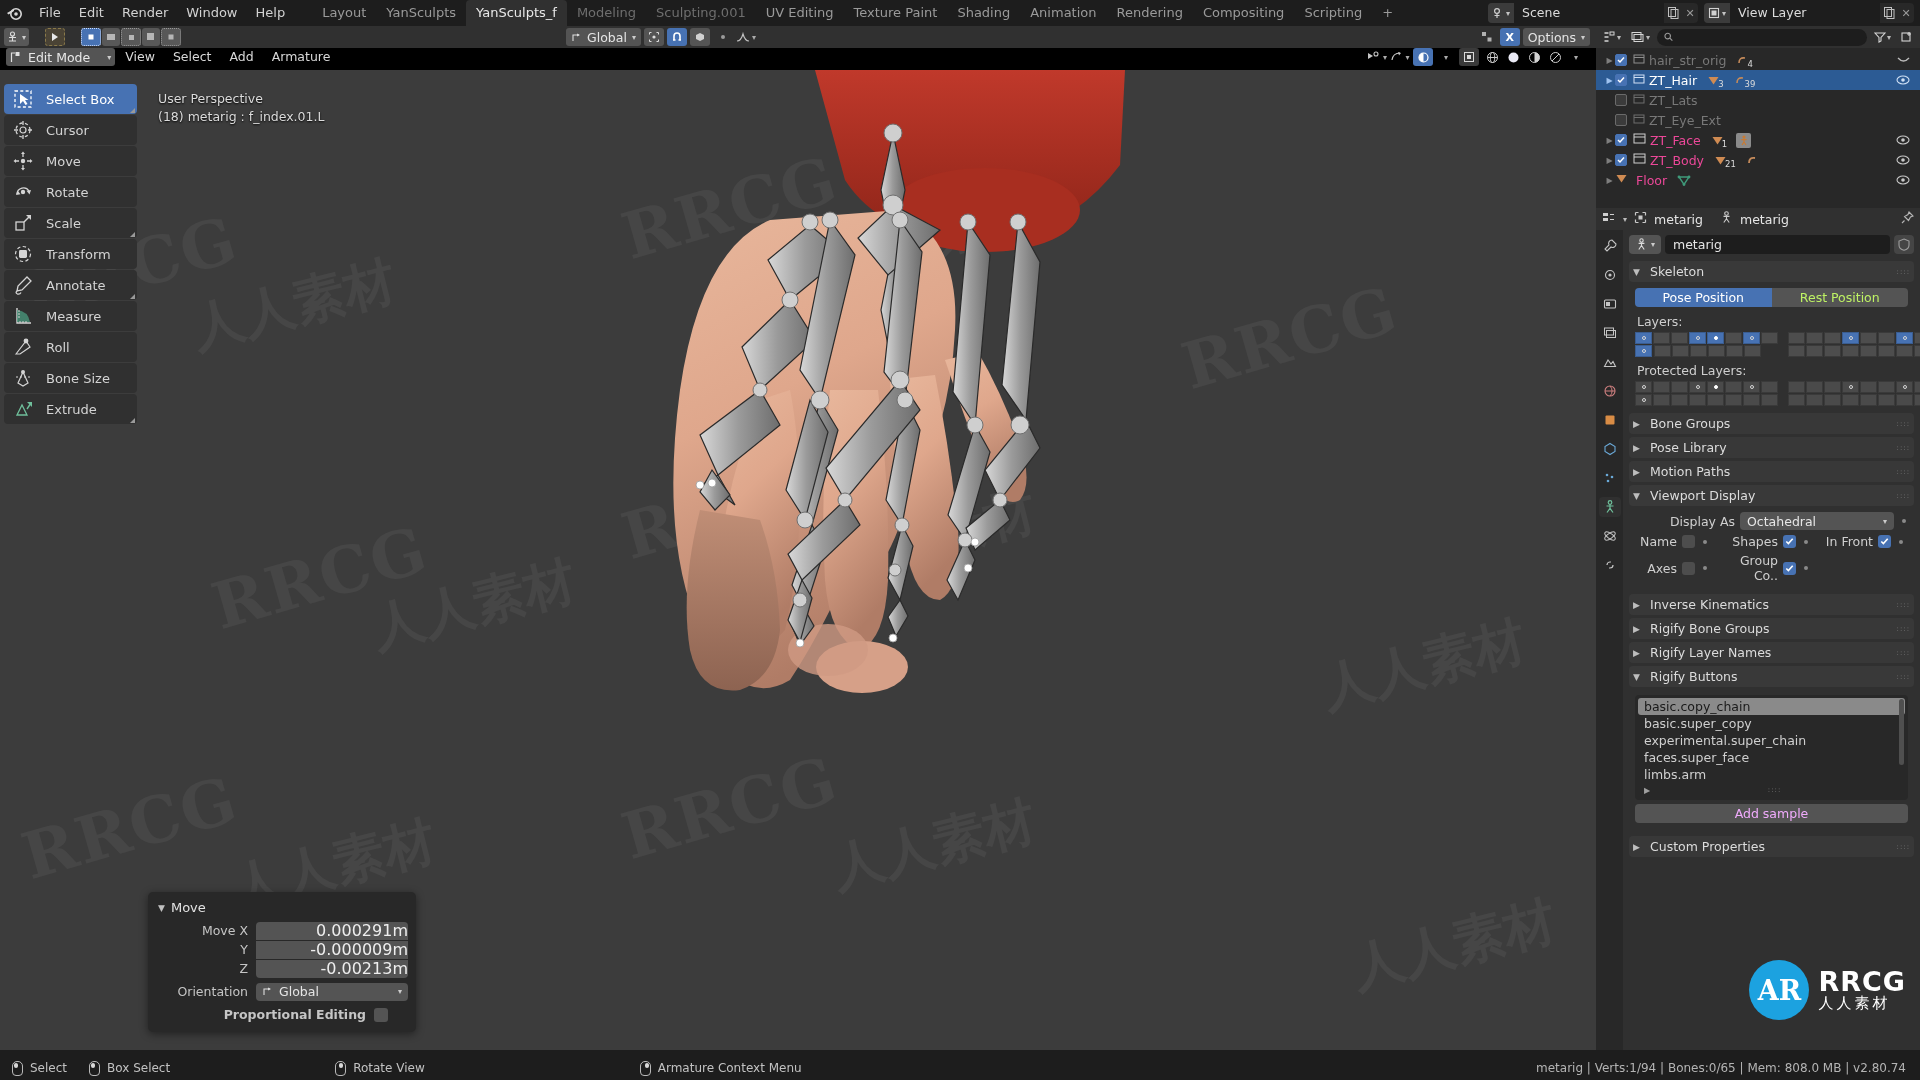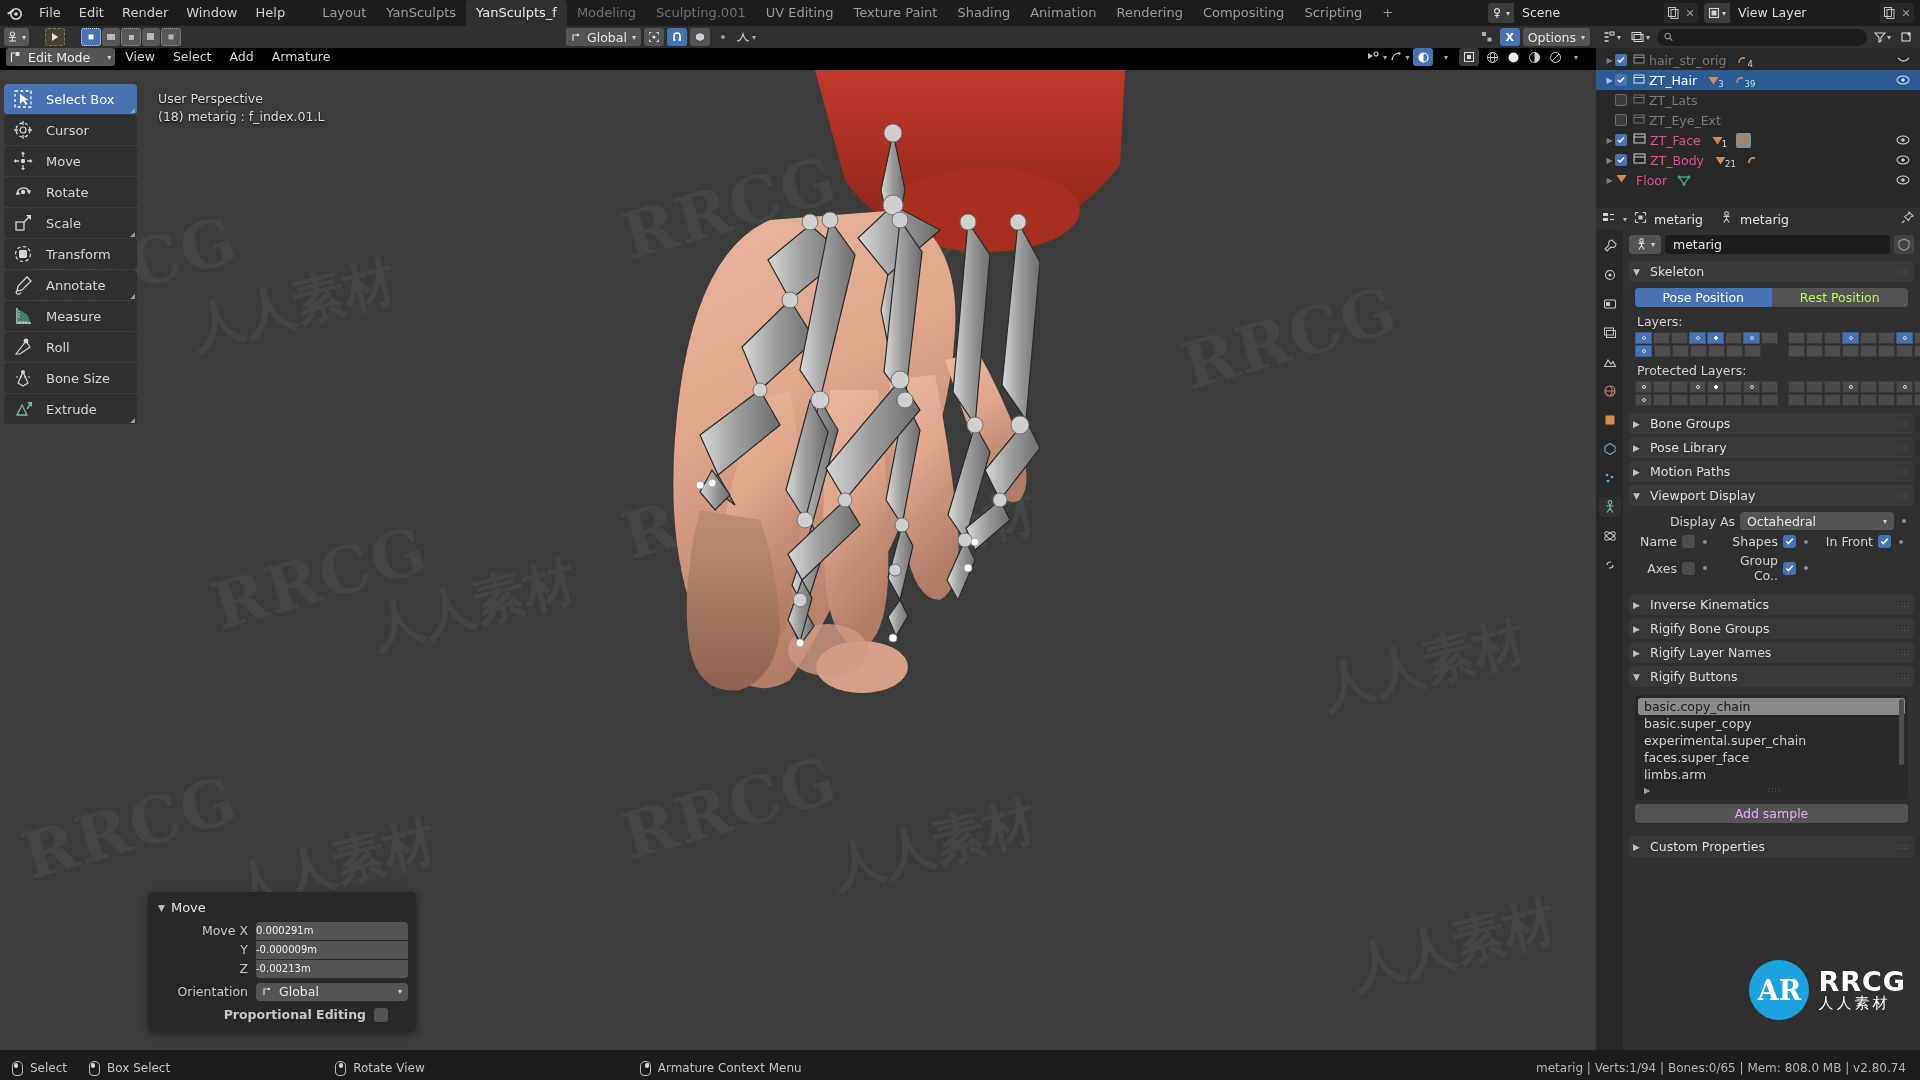--- a/index.html
+++ b/index.html
@@ -85,21 +85,21 @@
      border-width:0 0 5px 5px; border-color:transparent transparent #9a9a9a transparent;}
 
   
   .op-panel {
     position:absolute; left:148px; bottom:18px; width:268px; background:#282828;
     border-radius:5px; padding:6px 0 8px 0; box-shadow:0 2px 8px rgba(0,0,0,.45);
   }
   .op-title { display:flex; align-items:center; gap:6px; padding:2px 10px 6px 10px; font-size:13px; color:#e2e2e2;}
   .op-row { display:flex; align-items:center; margin: 0 8px; height:19px; }
   .op-row .lab { width:100px; text-align:right; padding-right:8px; font-size:12.5px; color:#c5c5c5;}
-  .op-val { flex:1; background:#545454; height:18px; line-height:18px; text-align:left; font-size:10px; color:#eee;}
+  .op-val { flex:1; background:#545454; height:18px; line-height:18px; text-align:right; font-size:16px; color:#eee;}
   .op-val.first { border-radius:4px 4px 0 0; }
   .op-val.last { border-radius:0 0 4px 4px; }
   .op-sel { flex:1; background:#545454; height:18px; border-radius:4px; display:flex; align-items:center; padding:0 6px; gap:6px; font-size:12.5px;}
   .op-chk { width:14px;height:14px;background:#545454;border-radius:3px;}
 
   
   .outliner {
     position:absolute; left:1596px; top:26px; width:324px; height:182px; background:#282828;
   }
   .ol-header { display:flex; align-items:center; height:22px; background:#303030; padding:0 4px; gap:4px;}

